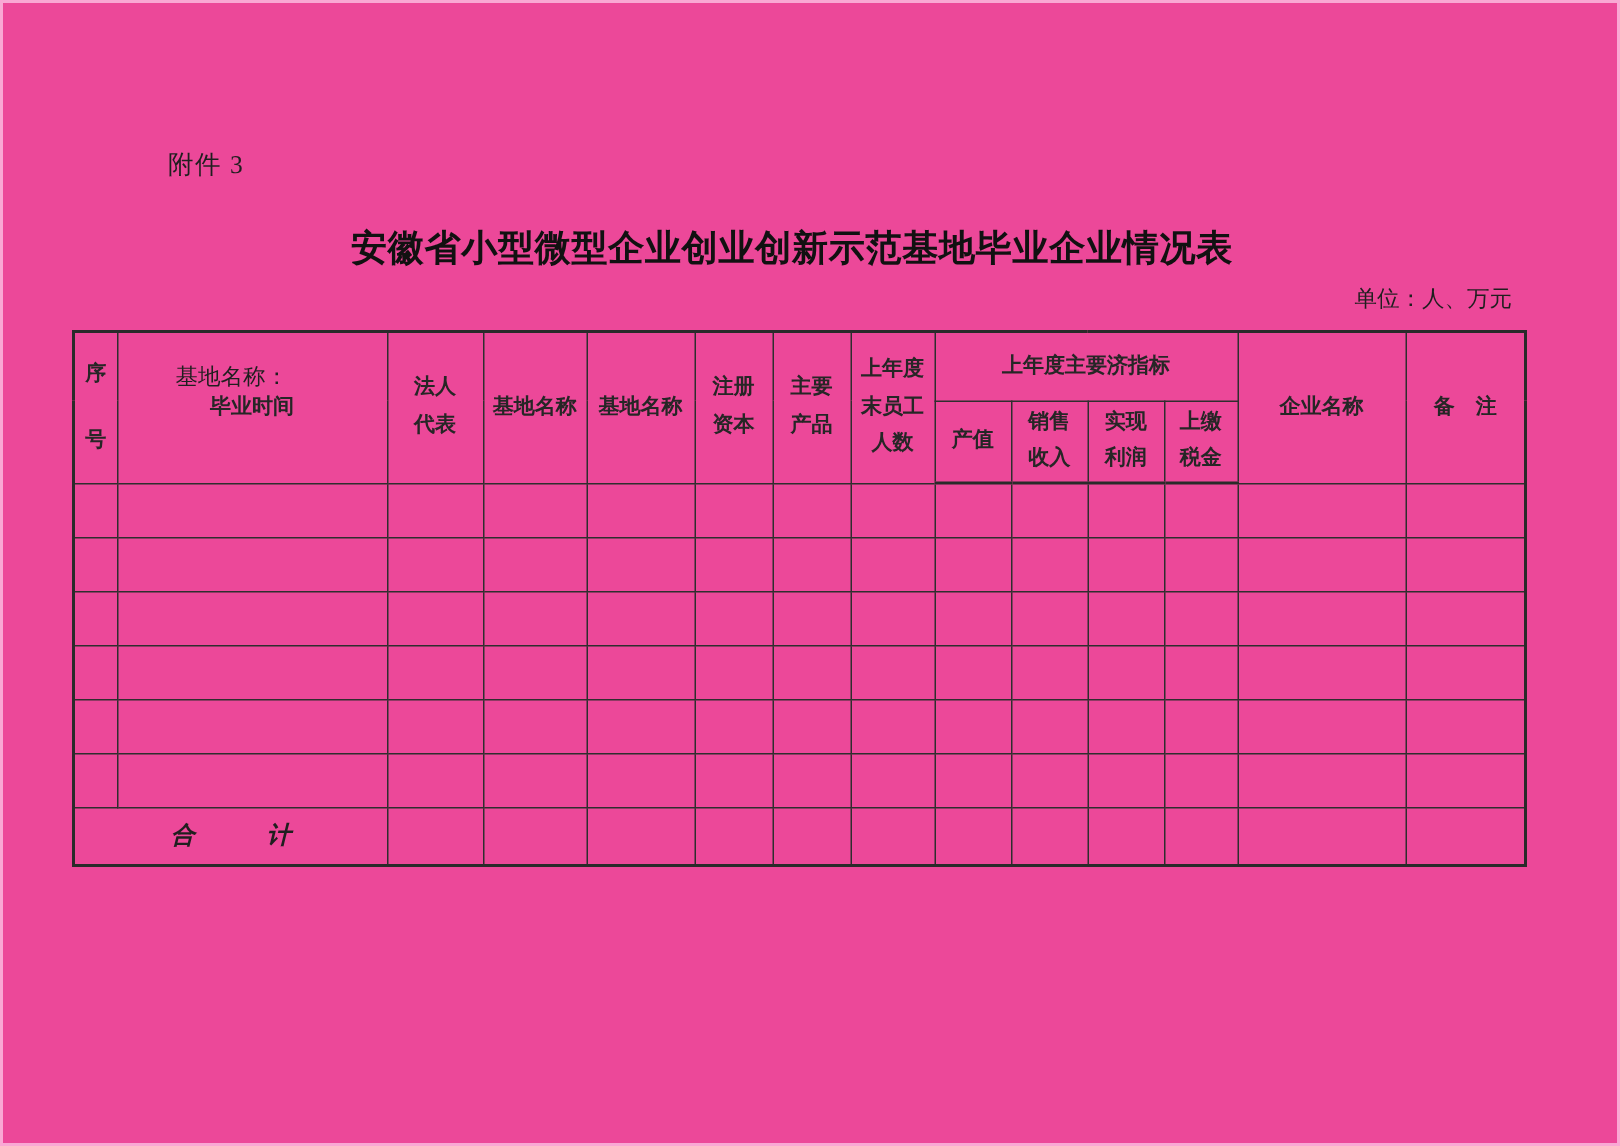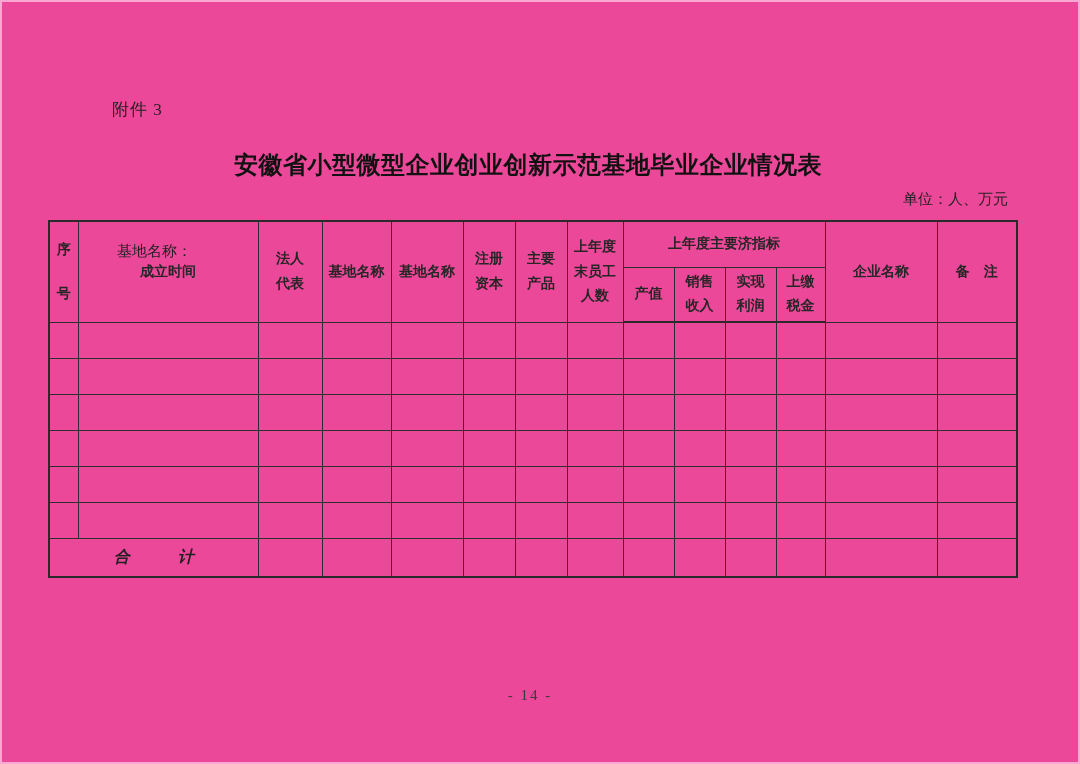--- a/index.html
+++ b/index.html
@@ -106,21 +106,21 @@
         <col style="width:51px">
           <col style="width:51px">
           <col style="width:49px">
         <col style="width:112px">
           <col style="width:80px">
       </colgroup>
       <thead>
         <tr class="head-top">
           <th rowspan="2" class="prewrap seq-cell">序
 号</th>
-          <th rowspan="2" class="prewrap">成立时间</th>
+          <th rowspan="2" class="prewrap">毕业时间</th>
           <th rowspan="2" class="prewrap">法人
 代表</th>
           <th rowspan="2" class="prewrap">基地名称</th>
           <th rowspan="2" class="prewrap">基地名称</th>
           <th rowspan="2" class="prewrap">注册
 资本</th>
           <th rowspan="2" class="prewrap">主要
 产品</th>
           <th rowspan="2" class="prewrap">上年度
 末员工
@@ -248,15 +248,14 @@
             <td></td>
             <td></td>
             <td></td>
             <td></td>
             <td></td>
         </tr>
       </tbody>
     </table>
   </div>
 
-  <div class="page-footer">- 14 -</div>
 
 </div>
 
 </body></html>

